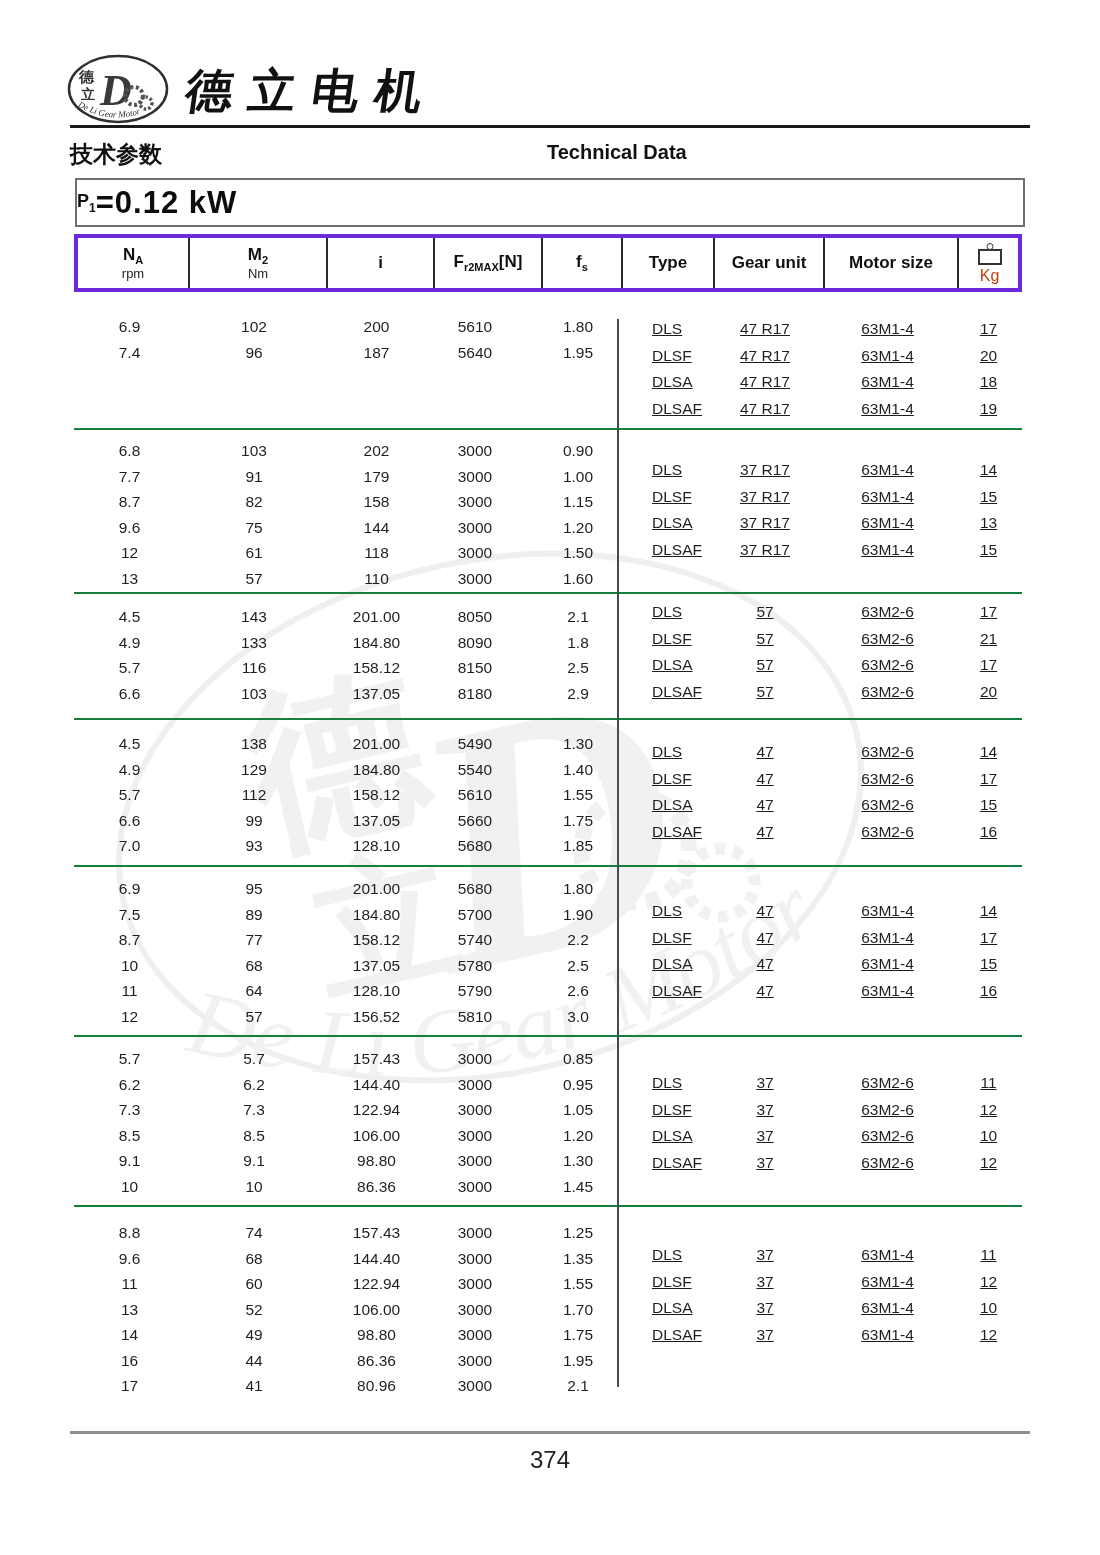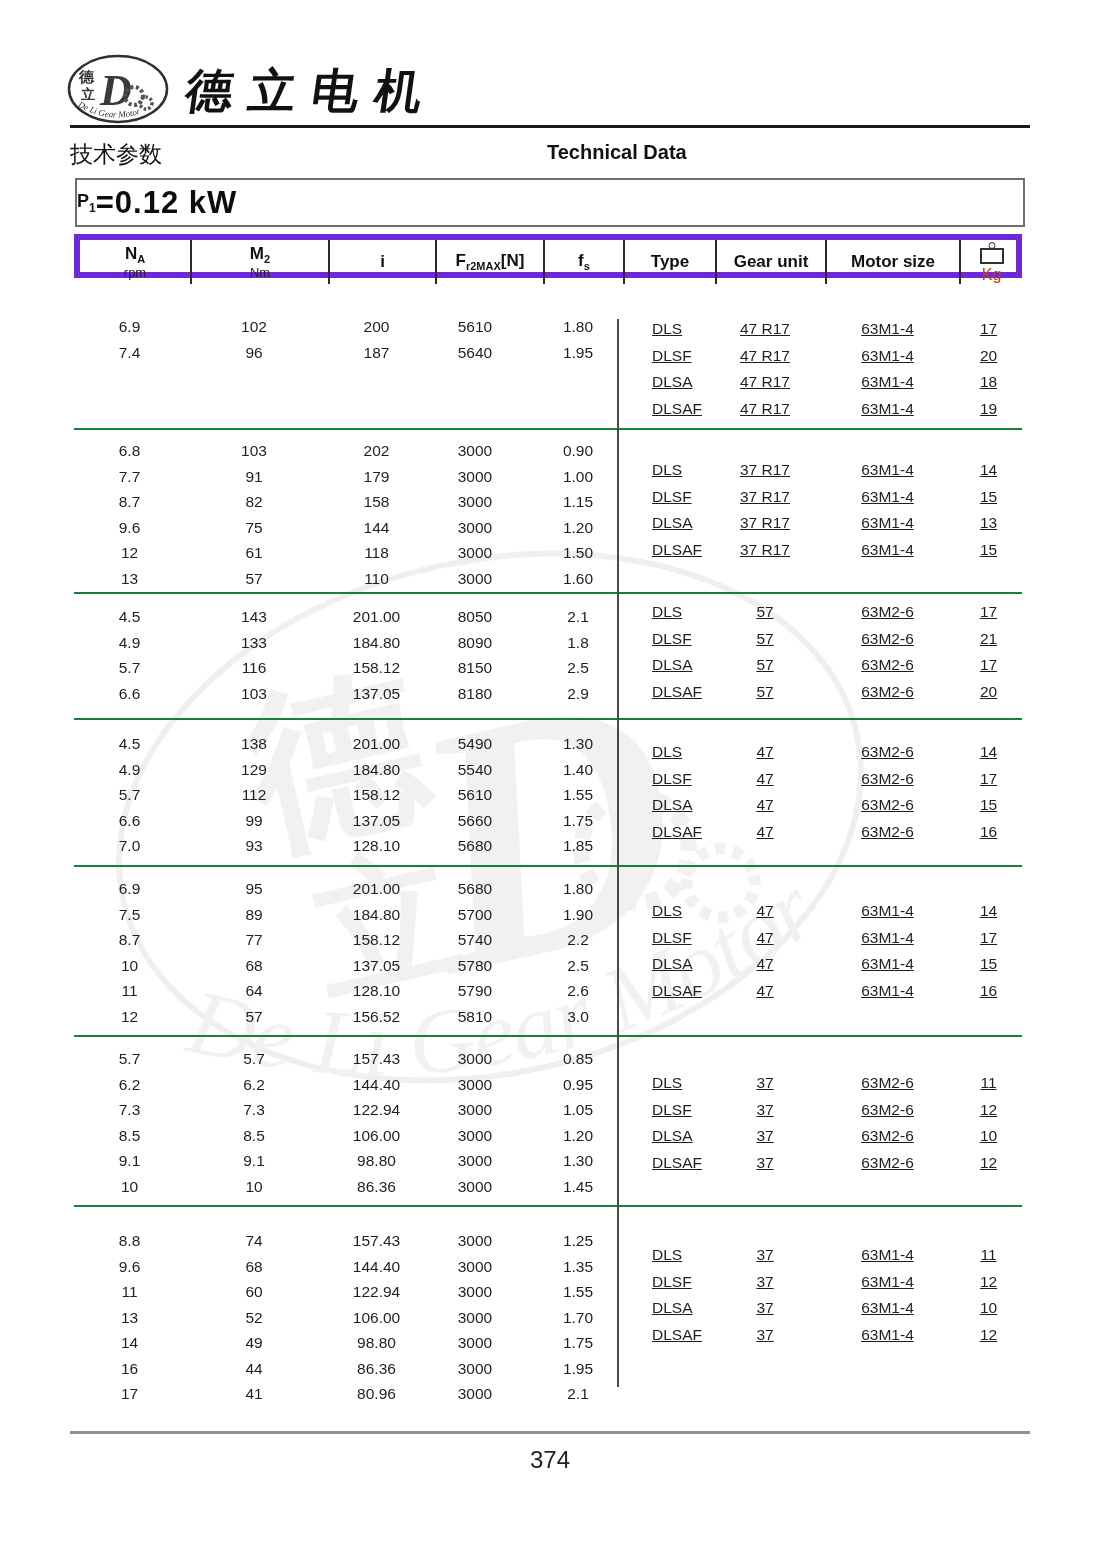--- a/index.html
+++ b/index.html
@@ -11,34 +11,34 @@
   }
   
   .logo-wrap { position:absolute; left:64px; top:52px; width:110px; height:84px; }
   .brand-name {
     position:absolute; left:186px; top:60px; font-size:47px; font-weight:bold;
     font-family:"Liberation Serif", serif; letter-spacing:16px; color:#111;
     transform:skewX(-8deg);
   }
   .top-rule { position:absolute; left:70px; top:125px; width:960px; height:3px; background:#1a1a1a; }
   .subheader { position:absolute; left:70px; top:139px; width:960px; height:30px; }
-  .title-cn { position:absolute; left:0; top:0; font-size:23px; font-weight:normal; color:#111; }
+  .title-cn { position:absolute; left:0; top:0; font-size:23px; font-weight:bold; color:#111; }
   .title-en { position:absolute; left:477px; top:2px; font-size:20px; font-weight:bold; color:#111; }
   
   .p1-box {
     position:absolute; left:75px; top:178px; width:950px; height:49px;
     border:2px solid #6f6f6f; display:flex; align-items:center; 
   }
   .p1-label { font-size:18px; font-weight:bold; color:#111; }
   .p1-label sub { font-size:12px; }
   .p1-value { font-size:31px; font-weight:bold; letter-spacing:1px; color:#0d0d0d; }
   
   .thead {
-    position:absolute; left:74px; top:234px; width:948px; height:44px;
-    border:6px solid #6d28d9; display:grid;
+    position:absolute; left:74px; top:234px; width:948px; height:58px;
+    border:4px solid #6d28d9; display:grid;
     grid-template-columns:110px 138px 107px 108px 80px 92px 110px 134px 63px;
     background:#fff; z-index:3;
   }
   .th {
     border-left:2px solid #2a2a2a; display:flex; flex-direction:column;
     align-items:center; justify-content:center; line-height:1.15;
   }
   .th:first-child { border-left:none; }
   .th .main { font-size:17px; font-weight:bold; color:#111; }
   .th .main sub { font-size:11px; font-weight:bold; }
@@ -63,21 +63,21 @@
   .rrow { grid-template-columns:92px 110px 135px 67px; height:26.5px; line-height:26.5px; }
   .cell { text-align:center; font-size:15.5px; color:#1f1f1f; white-space:nowrap; }
   .lrow .cell:nth-child(4) { padding-right:18px; }
   .rrow .cell.type-cell { text-align:left; padding-left:34px; }
   .b0 { height:136px; } .b0 .left { padding-top:22px; } .b0 .right { padding-top:24px; }
   .b1 { height:164px; } .b1 .left { padding-top:8px;  } .b1 .right { padding-top:27px; }
   .b2 { height:126px; } .b2 .left { padding-top:10px; } .b2 .right { padding-top:5px; }
   .b3 { height:147px; } .b3 .left { padding-top:11px; } .b3 .right { padding-top:19px; }
   .b4 { height:170px; } .b4 .left { padding-top:9px;  } .b4 .right { padding-top:31px; }
   .b5 { height:170px; } .b5 .left { padding-top:9px;  } .b5 .right { padding-top:33px; }
-  .b6 { height:228px; } .b6 .left { padding-top:21px;  } .b6 .right { padding-top:35px; }
+  .b6 { height:228px; } .b6 .left { padding-top:13px;  } .b6 .right { padding-top:35px; }
   
   .watermark {
     position:absolute; left:30px; top:240px; width:820px; height:600px;
     opacity:0.13; transform:rotate(-13deg); z-index:0; pointer-events:none;
   }
   
   .bottom-rule { position:absolute; left:70px; top:1431px; width:960px; height:3px; background:#8f8f8f; }
   .page-number { position:absolute; left:0; top:1446px; width:1100px; text-align:center; font-size:24px; color:#222; }
 </style>
 </head>

